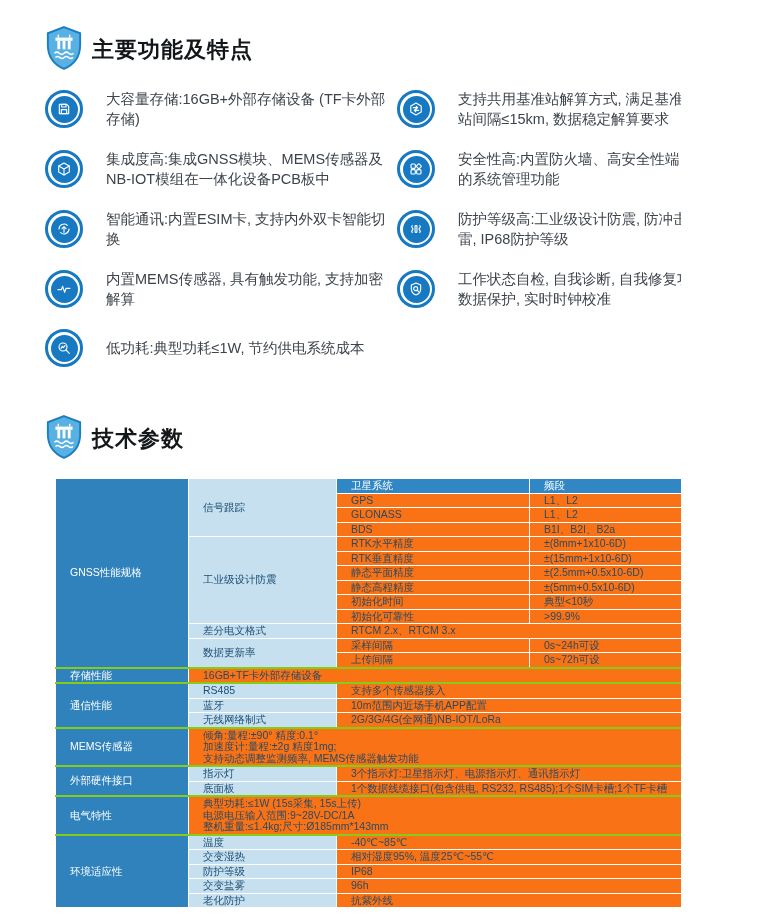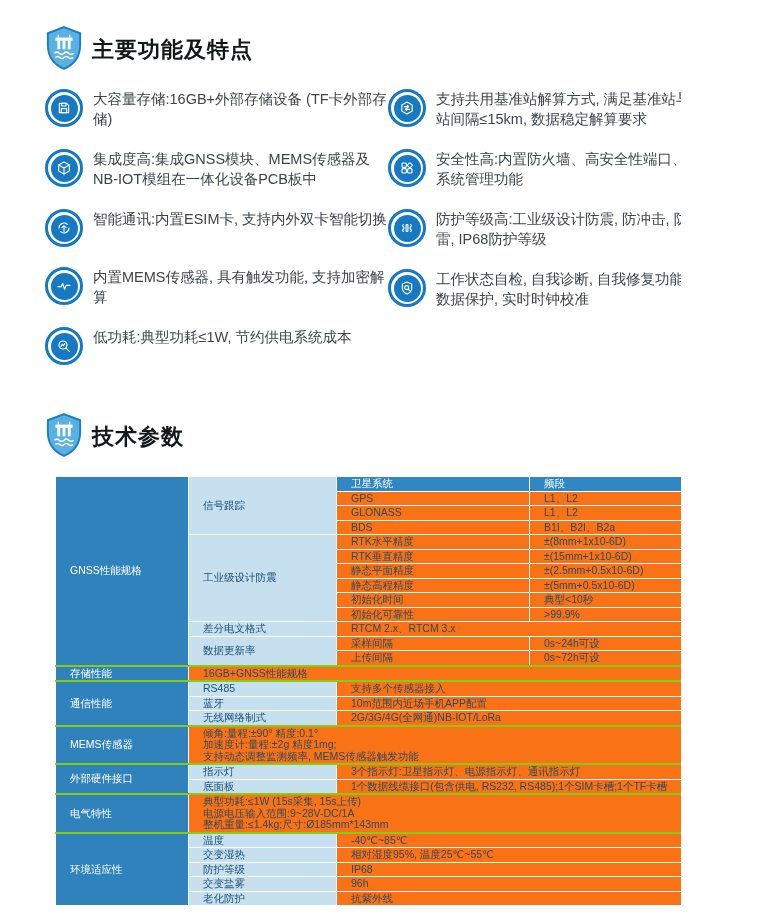--- a/index.html
+++ b/index.html
@@ -10,21 +10,21 @@
   
   .section { padding-left:45px; }
   .section.features { padding-top:26px; }
   .section.specs { margin-top:28px; }
   .sec-head { display:flex; align-items:center; gap:9px; margin-bottom:15px; }
   .sec-title { font-size:22px; font-weight:bold; color:#14171a; letter-spacing:1px; }
 
   
   .feat-grid { display:flex; }
   .feat-col { width:352px; display:flex; flex-direction:column; }
-  .feat { display:flex; gap:10px; margin-bottom:20px; align-items:flex-start; }
+  .feat { display:flex; gap:23px; margin-bottom:20px; align-items:center; }
   .feat p { font-size:14.5px; line-height:20px; color:#3d444c; width:295px; }
   .ficon { flex:0 0 38px; width:38px; height:38px; border:3px solid #1779c2; border-radius:50%;
            display:flex; align-items:center; justify-content:center; background:#fff; }
   .ficon-inner { width:27px; height:27px; border-radius:50%; background:#1779c2;
                  display:flex; align-items:center; justify-content:center; }
   .ficon svg { stroke:#fff; fill:none; stroke-width:1.7; stroke-linecap:round; stroke-linejoin:round; }
 
   
   table.spec { border-collapse:collapse; table-layout:fixed; width:690px; margin:14px 0 0 10px; }
   table.spec td, table.spec th { border:1px solid #ffffff; height:13px; font-size:10.5px;
@@ -256,21 +256,21 @@
         <td class="cell">采样间隔</td>
         <td class="cell">0s~24h可设</td>
       </tr>
       <tr>
         <td class="cell">上传间隔</td>
         <td class="cell">0s~72h可设</td>
       </tr>
 
       <tr class="secgap">
         <td class="cat">存储性能</td>
-        <td class="cell centered" colspan="3">16GB+GNSS性能规格</td>
+        <td class="cell centered" colspan="3">16GB+TF卡外部存储设备</td>
       </tr>
 
       <tr class="secgap">
         <td class="cat" rowspan="3">通信性能</td>
         <td class="sub">RS485</td>
         <td class="cell" colspan="2">支持多个传感器接入</td>
       </tr>
       <tr>
         <td class="sub">蓝牙</td>
         <td class="cell" colspan="2">10m范围内近场手机APP配置</td>

